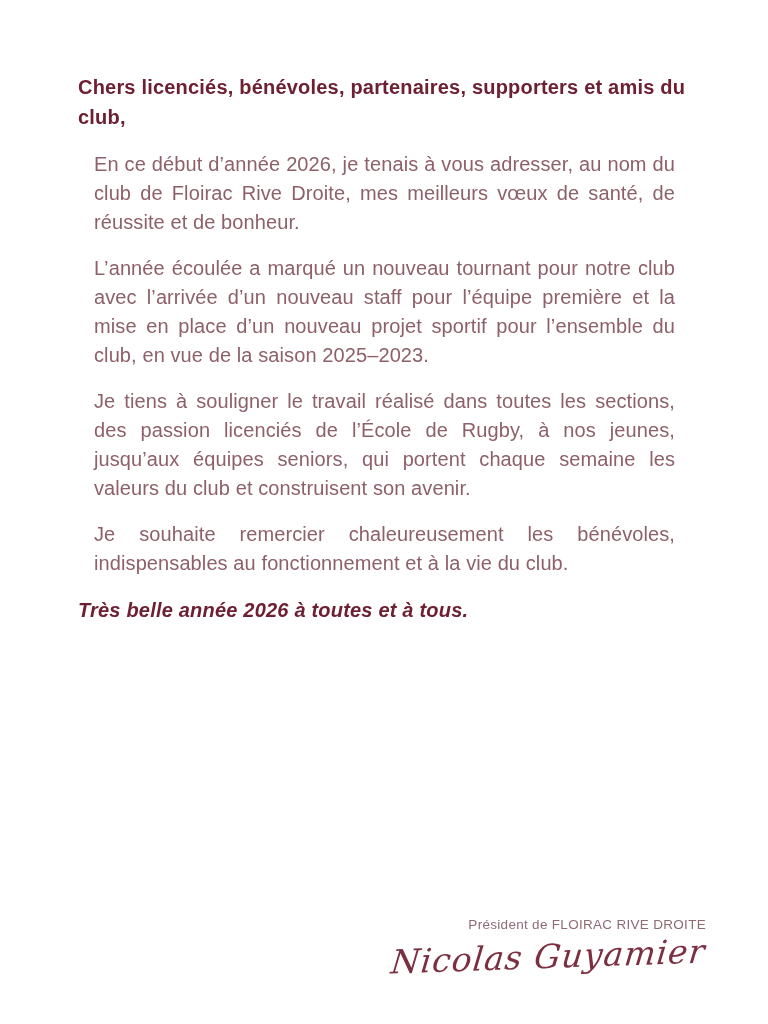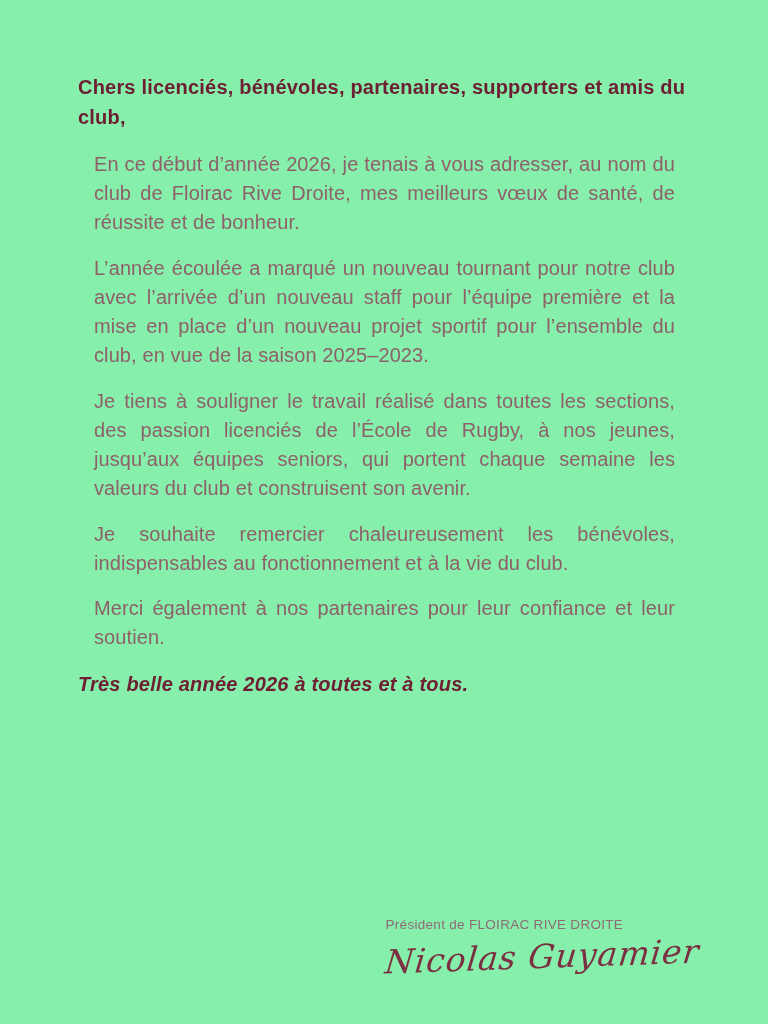--- a/index.html
+++ b/index.html
@@ -5,21 +5,21 @@
   html, body {
     margin: 0;
     padding: 0;
     background: #e8e6e5;
     font-family: "Liberation Sans", sans-serif;
   }
   .page {
     position: relative;
     width: 768px;
     height: 1024px;
-    background: #86efac;
+    background: #ffffff;
     overflow: hidden;
     margin: 0 auto;
   }
   .letter {
     position: absolute;
     left: 78px;
     top: 72px;
     width: 613px;
   }
   .salutation {
@@ -46,22 +46,22 @@
     font-size: 20px;
     line-height: 30px;
     font-weight: bold;
     color: #6e2033;
     letter-spacing: 0.2px;
     font-style: italic;
   }
   .signature {
     position: absolute;
     top: 916px;
-    right: 68px;
-    text-align: left;
+    right: 62px;
+    text-align: right;
   }
   .sig-role {
     font-size: 13.5px;
     line-height: 18px;
     color: #8f6b74;
     letter-spacing: 0.3px;
     margin-bottom: 1px;
   }
   .sig-name {
     display: inline-block;
@@ -90,21 +90,20 @@
     <div class="block">
       <p>L’année écoulée a marqué un nouveau tournant pour notre club avec l’arrivée d’un nouveau staff pour l’équipe première et la mise en place d’un nouveau projet sportif pour l’ensemble du club, en vue de la saison 2025–2023.</p>
     </div>
 
     <div class="block">
       <p>Je tiens à souligner le travail réalisé dans toutes les sections, des passion licenciés de l’École de Rugby, à nos jeunes, jusqu’aux équipes seniors, qui portent chaque semaine les valeurs du club et construisent son avenir.</p>
     </div>
 
     <div class="block">
       <p>Je souhaite remercier chaleureusement les bénévoles, indispensables au fonctionnement et à la vie du club.</p>
-      <p>Merci également à nos partenaires pour leur confiance et leur soutien.</p>
     </div>
 
 
     <p class="closing">Très belle année 2026 à toutes et à tous.</p>
   </div>
 
   <div class="signature">
     <div class="sig-role">Président de FLOIRAC RIVE DROITE</div>
     <div class="sig-name">Nicolas Guyamier</div>
   </div>

